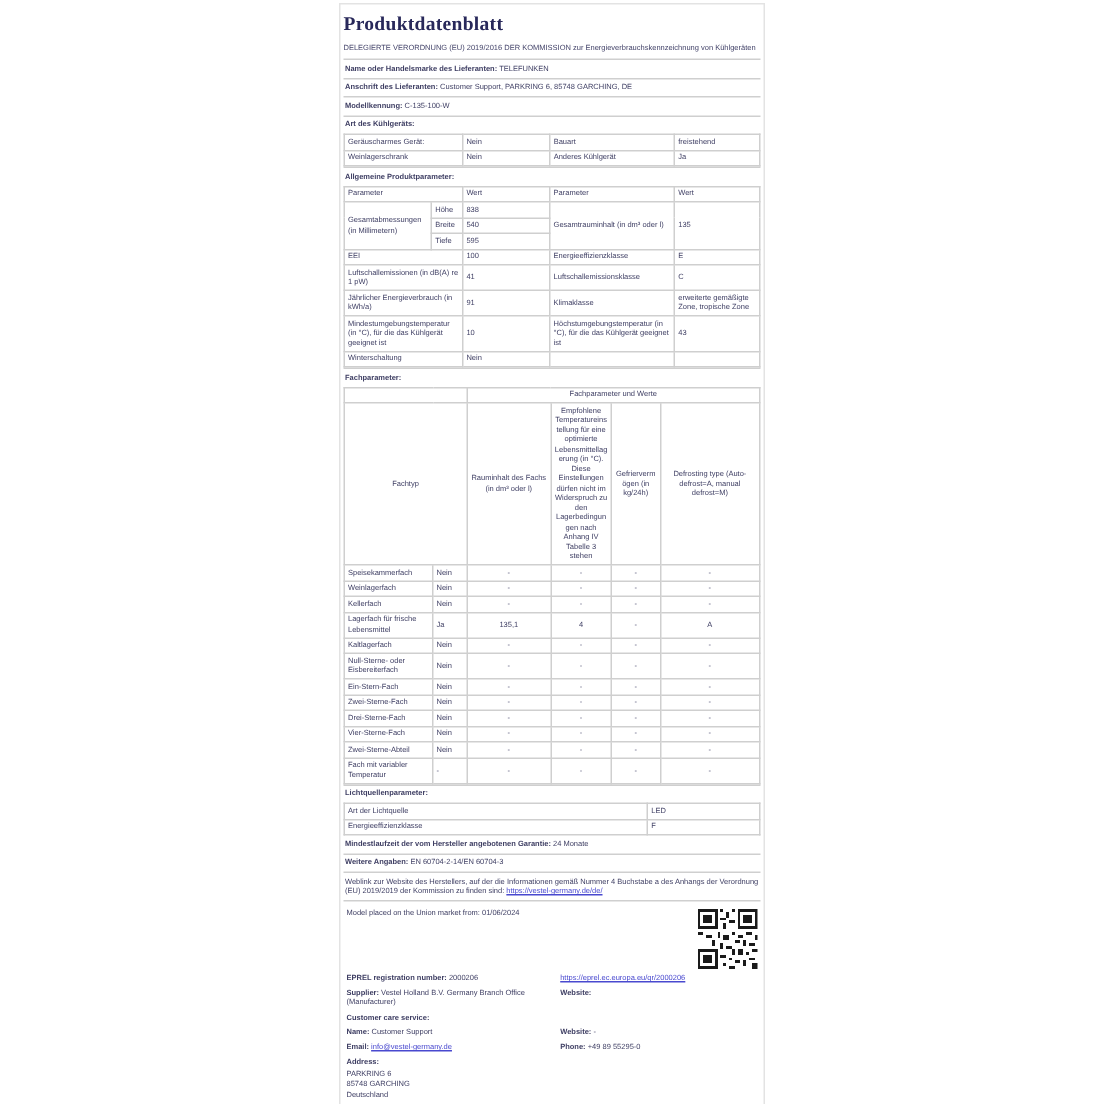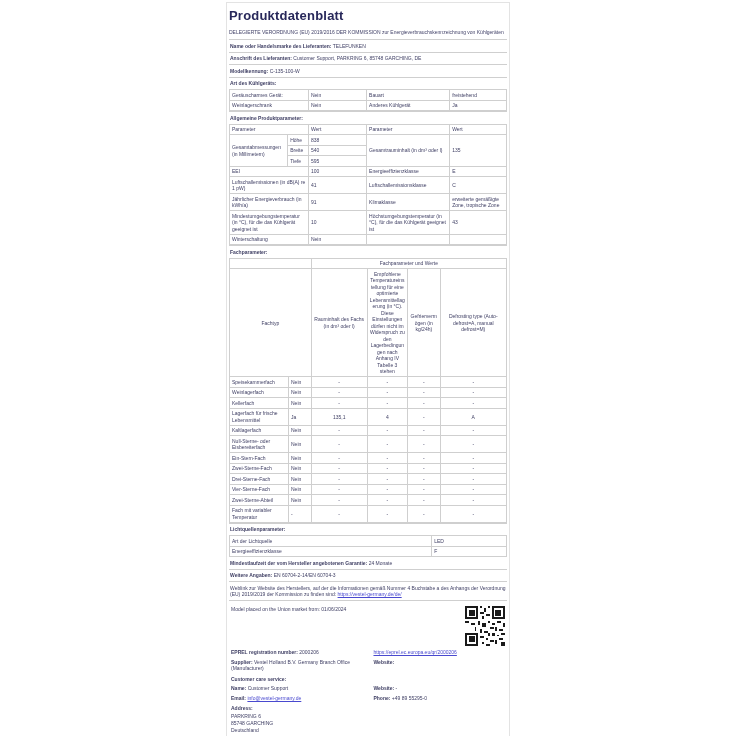--- a/index.html
+++ b/index.html
@@ -1,19 +1,19 @@
 <!DOCTYPE html>
 <html><head>
 <meta charset="utf-8">
 <style>
   html,body{margin:0;padding:0;background:#ffffff;}
   body{width:736px;height:736px;font-family:"Liberation Sans",sans-serif;color:#3e3e63;}
   .page{width:284px;margin:2px auto 0;background:#fff;border:1px solid #e3e3e3;
         padding:4px 2px 3px;box-sizing:border-box;font-size:5px;line-height:1.3;}
-  .title{font-size:13px;font-weight:bold;color:#28285a;margin:1px 0 4px;letter-spacing:.2px;}
+  .title{font-size:13px;font-weight:bold;color:#28285a;margin:1px 0 4px;letter-spacing:.2px;font-family:Liberation Serif, serif;}
   .subtitle{margin:0 0 4px;color:#44446a;}
   .inforow{border-top:1px solid #cfcfcf;padding:2.5px 1px;}
   b,.b{font-weight:bold;}
   .sechead{border-top:1px solid #cfcfcf;padding:2.5px 1px;font-weight:bold;}
   table{width:100%;border-collapse:collapse;table-layout:fixed;font-size:5px;}
   td,th{border:1px solid #cfcfcf;padding:1.5px 2px;vertical-align:middle;
         font-weight:normal;text-align:left;word-wrap:break-word;}
   th.center,td.center{text-align:center;}
   .fach th{text-align:center;}
   .footer{padding:5px 2px 0;}

